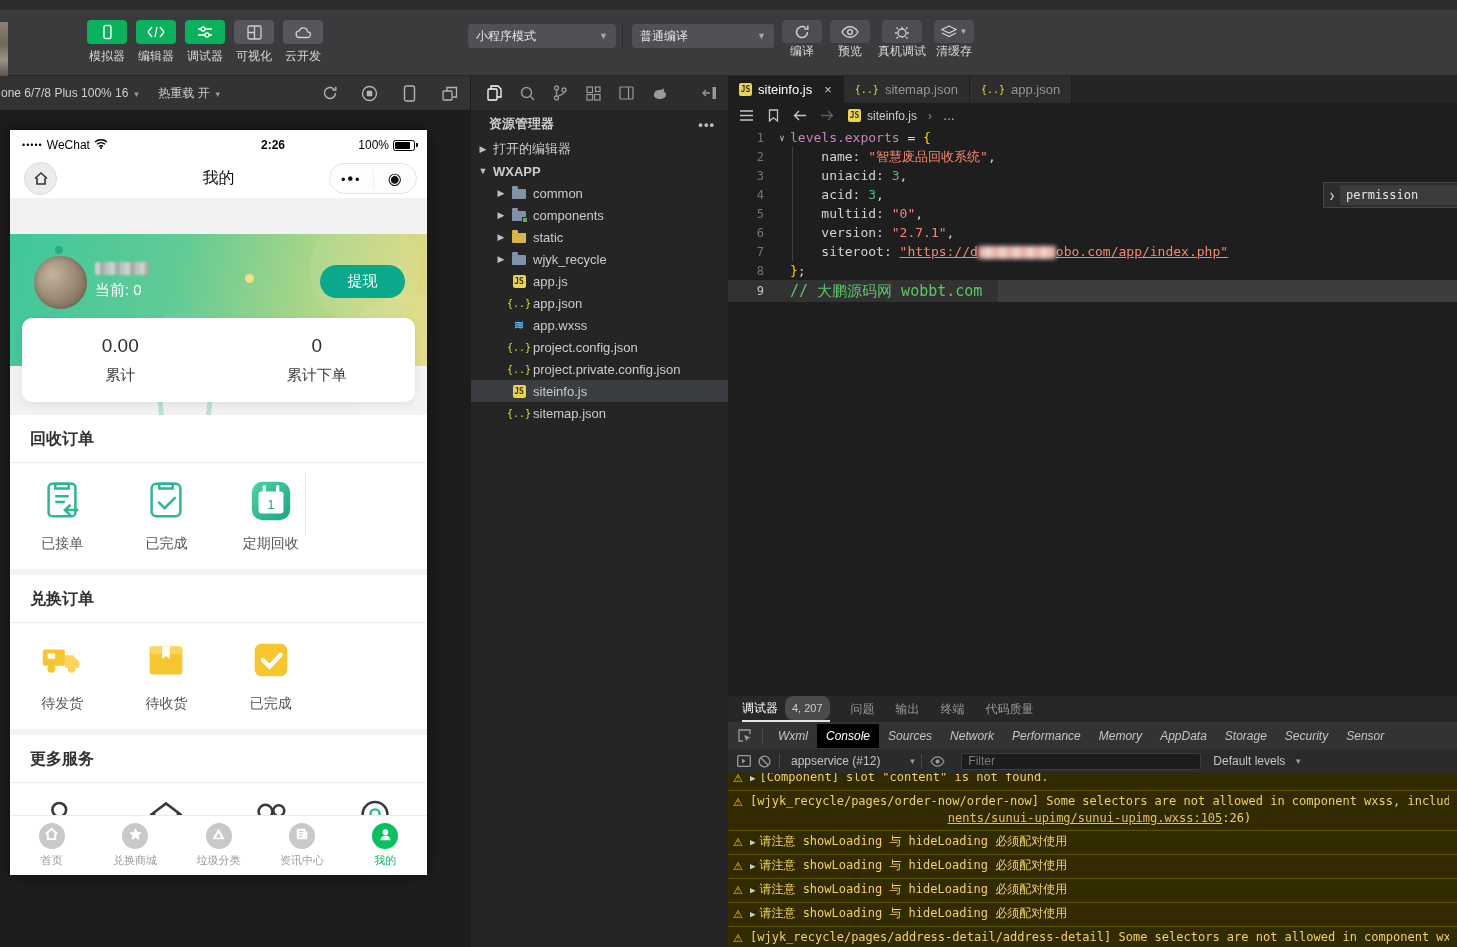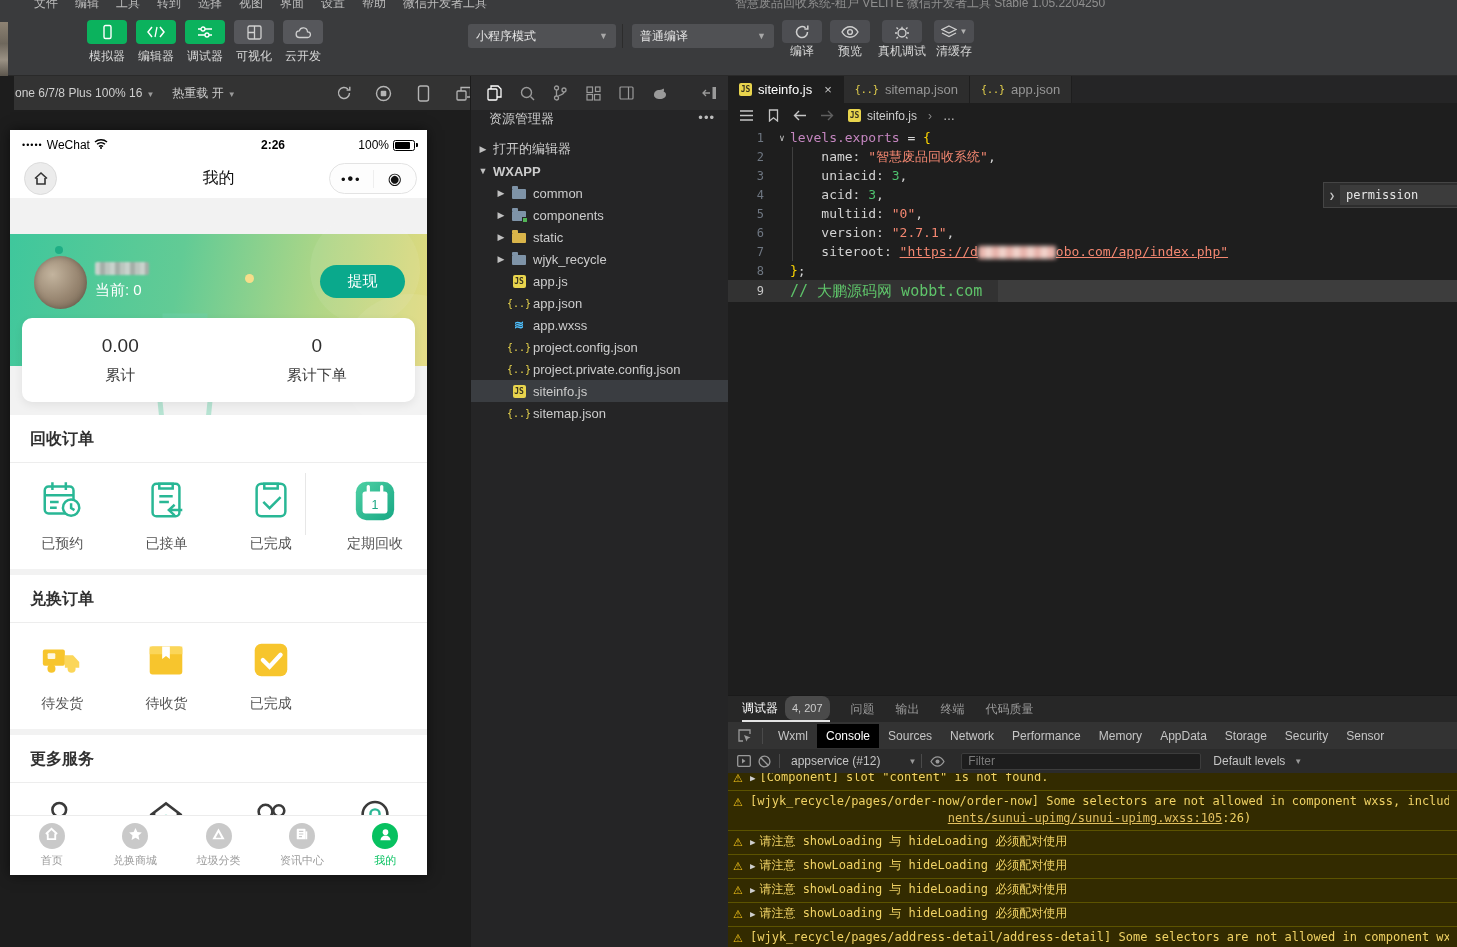--- a/index.html
+++ b/index.html
@@ -29,21 +29,21 @@
   #compileSelect { left:632px; width:142px; }
   .tb-vdiv { position:absolute; left:622px; top:14px; width:1px; height:24px; background:#2c2c2c; }
   .action-btns { position:absolute; left:782px; top:10px; display:flex; gap:8px; }
   .action-btn { display:flex; flex-direction:column; align-items:center; cursor:pointer; }
   .action-btn .aicon { min-width:40px; height:23px; background:#4d4e52; border-radius:4px; display:flex; align-items:center; justify-content:center; color:#cfcfcf; gap:3px; padding:0 6px;}
   .action-btn .alabel { font-size:12px; color:#d8d8d8; white-space:nowrap; }
   .action-btn .acaret { font-size:8px; color:#b0b0b0; }
 
   
   #simPanel { position:absolute; left:0; top:76px; width:470px; height:871px; background:#1d1d1d; }
-  #simToolbar { position:absolute; left:14px; top:0; width:470px; height:34px; background:#333333; display:flex; align-items:center; font-size:12px; color:#cfcfcf; }
+  #simToolbar { position:absolute; left:0; top:0; width:470px; height:34px; background:#333333; display:flex; align-items:center; font-size:12px; color:#cfcfcf; }
   #deviceSelect { margin-left:1px; white-space:nowrap; overflow:hidden; cursor:pointer; }
   .mini-caret { font-size:8px; color:#9a9a9a; margin-left:4px; }
   #hotReload { margin-left:18px; white-space:nowrap; cursor:pointer; }
   .sim-icons { margin-left:auto; display:flex; align-items:center; gap:23px; margin-right:12px; }
   .sim-icons .si { width:17px; height:17px; display:flex; align-items:center; justify-content:center; color:#b5b5b5; cursor:pointer; }
 
   
   #phone { position:absolute; left:10px; top:54px; width:417px; height:745px; background:#f2f2f2; box-shadow:0 0 12px rgba(0,0,0,.55); overflow:hidden; }
   #statusBar { position:absolute; left:0; top:0; width:100%; height:30px; background:#fff; display:flex; align-items:center; padding:0 12px; font-size:12px; color:#000; }
   #statusLeft { display:flex; align-items:center; gap:4px; width:130px; }
@@ -95,21 +95,21 @@
   .tab-item.active .tab-circle { background:#07c160; }
   .tab-label { margin-top:4px; font-size:11px; color:#9b9b9b; }
   .tab-item.active .tab-label { color:#07c160; }
 
   
   #explorer { position:absolute; left:470px; top:76px; width:258px; height:871px; background:#252526; border-left:1px solid #1c1c1c; }
   #activityRow { position:absolute; left:0; top:0; width:258px; height:34px; background:#2d2d2e; display:flex; align-items:center; }
   #activityRow .ai { width:20px; height:20px; display:flex; align-items:center; justify-content:center; color:#9a9a9a; margin-left:13px; cursor:pointer; }
   #activityRow .ai.active { color:#ffffff; }
   #activityRow .ai.panel-right { margin-left:auto; margin-right:10px; }
-  #explorerHeader { position:absolute; left:0; top:34px; width:258px; height:28px; display:flex; align-items:flex-start; }
+  #explorerHeader { position:absolute; left:0; top:34px; width:258px; height:28px; display:flex; align-items:center;font-weight:bold; }
   #explorerTitle { margin-left:18px; font-size:13px; color:#cccccc; }
   #explorerMore { margin-left:auto; margin-right:14px; color:#bbbbbb; font-size:13px; letter-spacing:1px; cursor:pointer; }
   #tree { position:absolute; left:0; top:62px; width:258px; }
   .tree-row { height:22px; display:flex; align-items:center; font-size:13px; color:#cccccc; cursor:pointer; white-space:nowrap; }
   .tree-row.selected { background:#3a3d41; }
   .tree-row .chev { width:12px; text-align:center; font-size:9px; color:#c0c0c0; margin-right:4px; }
   .tree-row.bold { font-weight:bold; }
   .ficon { width:16px; margin-right:6px; display:flex; align-items:center; justify-content:center; flex:none; }
   .folder { width:14px; height:10px; border-radius:1px; position:relative; background:#7e93a7; margin-top:2px; }
   .folder::before { content:""; position:absolute; left:0; top:-3px; width:6px; height:3px; background:inherit; border-radius:1px 1px 0 0; }
@@ -153,21 +153,21 @@
 
   
   #console { position:absolute; left:728px; top:695px; width:729px; height:252px; background:#252526; border-top:1px solid #1a1a1a; }
   #consoleRow1 { position:absolute; left:0; top:0; width:729px; height:26px; background:#272727; display:flex; align-items:center; gap:21px; padding-left:14px; font-size:12px; color:#9a9a9a; }
   .ptab { display:flex; align-items:center; gap:7px; height:26px; cursor:pointer; }
   .ptab.active { color:#ffffff; border-bottom:2px solid #e4e4e4; }
   .ptab .badge { background:#4a4a4a; color:#cccccc; font-size:11px; border-radius:8px; padding:6px 7px; }
   #consoleRow2 { position:absolute; left:0; top:26px; width:729px; height:27px; background:#333333; display:flex; align-items:center; font-size:12px; color:#c5c5c5; }
   #consoleRow2 .inspect { width:24px; display:flex; justify-content:center; color:#9a9a9a; margin-left:4px; cursor:pointer; }
   #consoleRow2 .vdiv { width:1px; height:16px; background:#4a4a4a; margin:0 6px; }
-  .dtab { padding:5px 9px; cursor:pointer; }
+  .dtab { padding:5px 9px; cursor:pointer;font-style:italic; }
   .dtab.active { background:#000000; color:#ffffff; }
   #consoleRow3 { position:absolute; left:0; top:53px; width:729px; height:24px; background:#2b2b2b; display:flex; align-items:center; font-size:12px; color:#c5c5c5; }
   #consoleRow3 .ci { width:20px; display:flex; justify-content:center; color:#9a9a9a; cursor:pointer; }
   #consoleRow3 .vdiv { width:1px; height:14px; background:#4a4a4a; margin:0 5px; }
   #contextSelect { display:flex; align-items:center; gap:24px; margin-left:6px; cursor:pointer; }
   #filterInput { width:240px; height:17px; background:#1d1d1d; border:1px solid #3c3c3c; border-radius:2px; color:#cccccc; font-size:12px; padding:0 6px; margin-left:14px; font-family:"Liberation Sans", sans-serif; }
   #filterInput::placeholder { color:#7a7a7a; }
   #levelsSelect { margin-left:12px; display:flex; align-items:center; gap:5px; cursor:pointer; }
   #hScrollThumb { position:absolute; left:165px; top:77px; width:155px; height:5px; background:#5a5a5a; border-radius:2px; }
   #consoleMessages { position:absolute; left:0; top:77px; width:729px; bottom:0; background:#242424; overflow:hidden;
@@ -179,35 +179,20 @@
   .cmsg .line2 { white-space:nowrap;text-align:center; }
   .cmsg .line1 { white-space:nowrap; overflow:hidden; }
   .cmsg a { color:#e2c060; text-decoration:underline; cursor:pointer; }
   .cmsg.first { margin-top:-7px; }
 </style>
 </head>
 <body>
 
 <div id="root">
 
-  <div id="titlebar">
-    <div id="menuStrip">
-        <span>文件</span>
-        <span>编辑</span>
-        <span>工具</span>
-        <span>转到</span>
-        <span>选择</span>
-        <span>视图</span>
-        <span>界面</span>
-        <span>设置</span>
-        <span>帮助</span>
-        <span>微信开发者工具</span>
-      </div>
-    <div id="titleRight">智慧废品回收系统-租户 VELITE   微信开发者工具 Stable 1.05.2204250</div>
-  </div>
 
   <div id="toolbar">
     <div id="wallpaperSliver"></div>
     <div class="tool-btns" id="toolButtons">
         <div class="tool-btn active">
           <span class="ticon">
             <svg width="15" height="16" viewBox="0 0 15 16">
               <rect x="4" y="1.5" width="7" height="13" rx="1.5" fill="none" stroke="#fff" stroke-width="1.4"></rect>
             </svg>
           </span>
@@ -388,29 +373,20 @@
           <div class="stat-col">
             <span class="stat-val">0</span>
             <span class="stat-label">累计下单</span>
           </div>
         </div>
       <div id="sections">
           <div class="sec-card">
             <div class="sec-title">回收订单</div>
             <div class="sec-divider"></div>
             <div class="sec-items">
-              <div class="sec-item">
-                <span><svg width="46" height="46" viewBox="0 0 48 48" fill="none" stroke="#29b795" stroke-width="2.6">
-                    <rect x="6" y="10" width="30" height="28" rx="4"></rect>
-                    <path d="M6 19h30M14 5.5v8M28 5.5v8M11.5 26h9M11.5 32h7"></path>
-                    <circle cx="33.5" cy="32" r="8.5" fill="#fff"></circle>
-                    <path d="M33.5 27.5v5l3.5 2"></path>
-                  </svg></span>
-                <span class="silabel">已预约</span>
-              </div>
               <div class="sec-item">
                 <span><svg width="46" height="46" viewBox="0 0 48 48" fill="none" stroke="#29b795" stroke-width="2.6">
                     <rect x="10" y="7" width="28" height="34" rx="4"></rect>
                     <path d="M17 7h14v5H17zM17 20h14M17 26h10"></path>
                     <path d="M33 29l-6 5.5 6 5.5M27.5 34.5H41"></path>
                   </svg></span>
                 <span class="silabel">已接单</span>
               </div>
               <div class="sec-item">
                 <span><svg width="46" height="46" viewBox="0 0 48 48" fill="none" stroke="#29b795" stroke-width="2.6">

